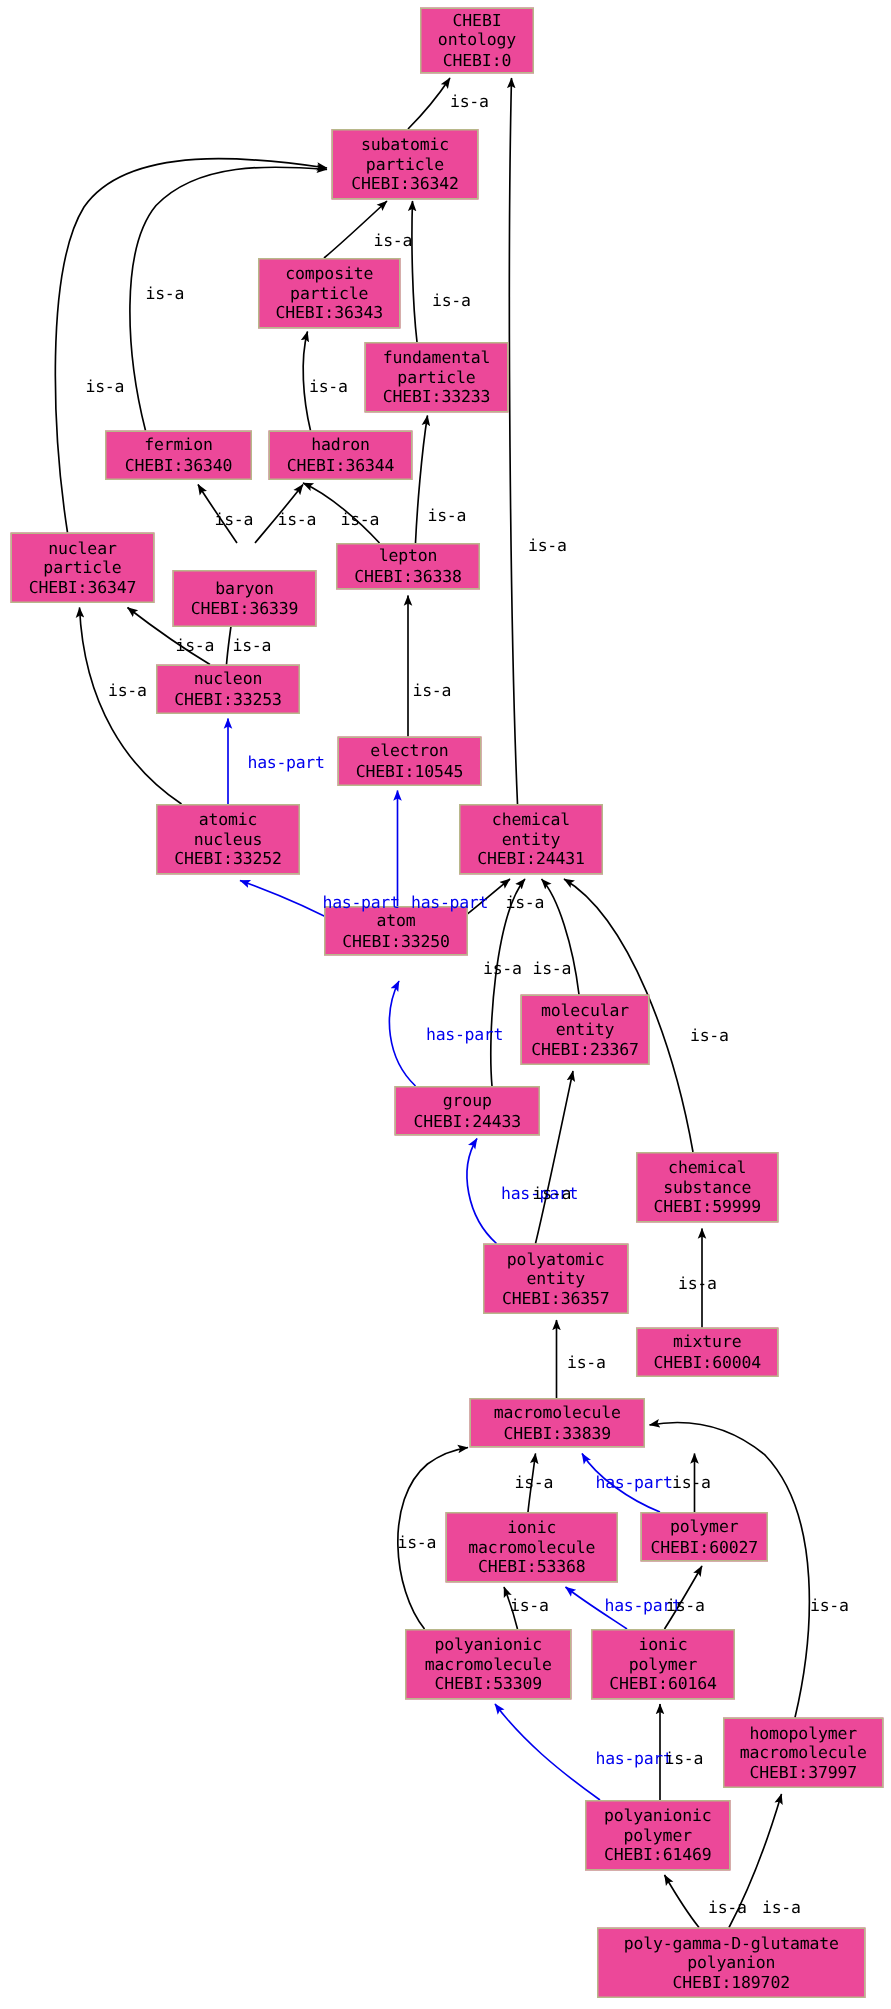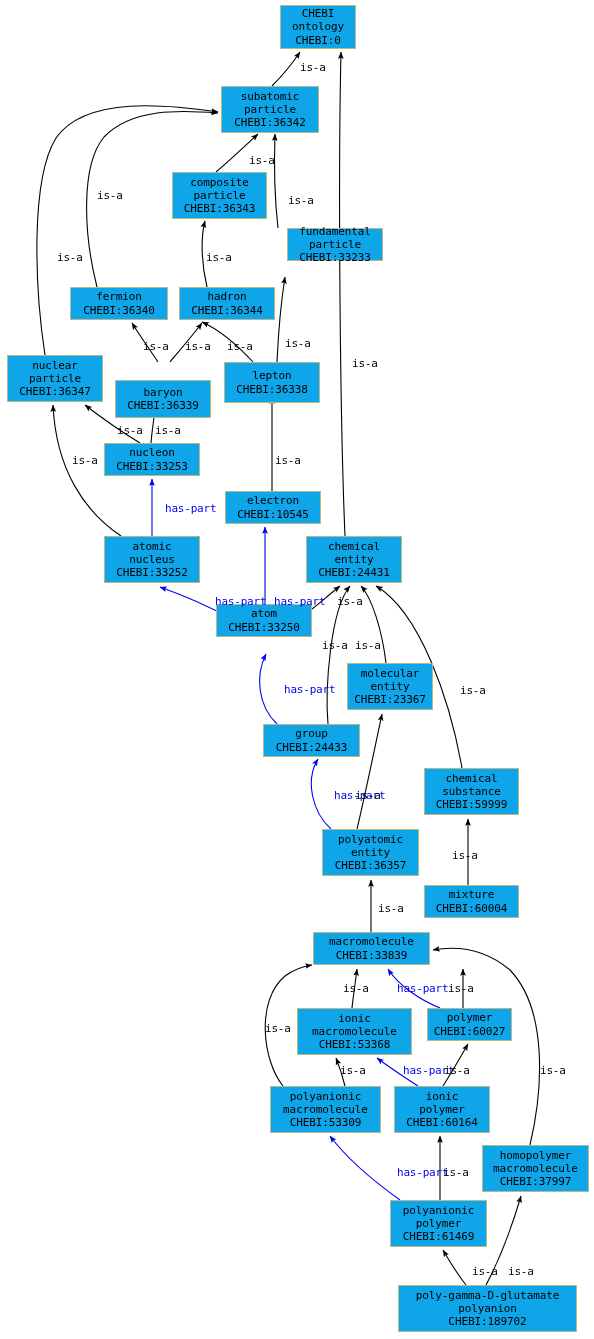--- a/index.html
+++ b/index.html
@@ -22,21 +22,21 @@
     position: absolute;
     left: 0;
     top: 0;
     width: 594px;
     height: 1339px;
     pointer-events: none;
   }
   .node {
     position: absolute;
     box-sizing: border-box;
-    background: #0ea5e9;
+    background: #ec4899;
     border: 1px solid #b8b88a;
     display: flex;
     flex-direction: column;
     align-items: center;
     justify-content: center;
     font-size: 11px;
     line-height: 13.2px;
     color: #000000;
     text-align: center;
     white-space: nowrap;
@@ -118,21 +118,21 @@
       <div class="node" style="left: 221px; top: 86px; width: 98px; height: 47px;">
         <span class="nlabel">subatomic</span>
         <span class="nlabel">particle</span>
         <span class="nid">CHEBI:36342</span>
       </div>
       <div class="node" style="left: 172px; top: 172px; width: 95px; height: 47px;">
         <span class="nlabel">composite</span>
         <span class="nlabel">particle</span>
         <span class="nid">CHEBI:36343</span>
       </div>
-      <div class="node" style="left: 243px; top: 228px; width: 96px; height: 33px; margin-left: 44px;">
+      <div class="node" style="left: 243px; top: 228px; width: 96px; height: 47px;">
         <span class="nlabel">fundamental</span>
         <span class="nlabel">particle</span>
         <span class="nid">CHEBI:33233</span>
       </div>
       <div class="node" style="left: 70px; top: 287px; width: 98px; height: 33px;">
         <span class="nlabel">fermion</span>
         <span class="nid">CHEBI:36340</span>
       </div>
       <div class="node" style="left: 179px; top: 287px; width: 96px; height: 33px;">
         <span class="nlabel">hadron</span>
@@ -140,21 +140,21 @@
       </div>
       <div class="node" style="left: 7px; top: 355px; width: 96px; height: 47px;">
         <span class="nlabel">nuclear</span>
         <span class="nlabel">particle</span>
         <span class="nid">CHEBI:36347</span>
       </div>
       <div class="node" style="left: 115px; top: 380px; width: 96px; height: 38px;">
         <span class="nlabel">baryon</span>
         <span class="nid">CHEBI:36339</span>
       </div>
-      <div class="node" style="left: 224px; top: 362px; width: 96px; height: 41px;">
+      <div class="node" style="left: 224px; top: 362px; width: 96px; height: 31px;">
         <span class="nlabel">lepton</span>
         <span class="nid">CHEBI:36338</span>
       </div>
       <div class="node" style="left: 104px; top: 443px; width: 96px; height: 33px;">
         <span class="nlabel">nucleon</span>
         <span class="nid">CHEBI:33253</span>
       </div>
       <div class="node" style="left: 225px; top: 491px; width: 96px; height: 33px;">
         <span class="nlabel">electron</span>
         <span class="nid">CHEBI:10545</span>

